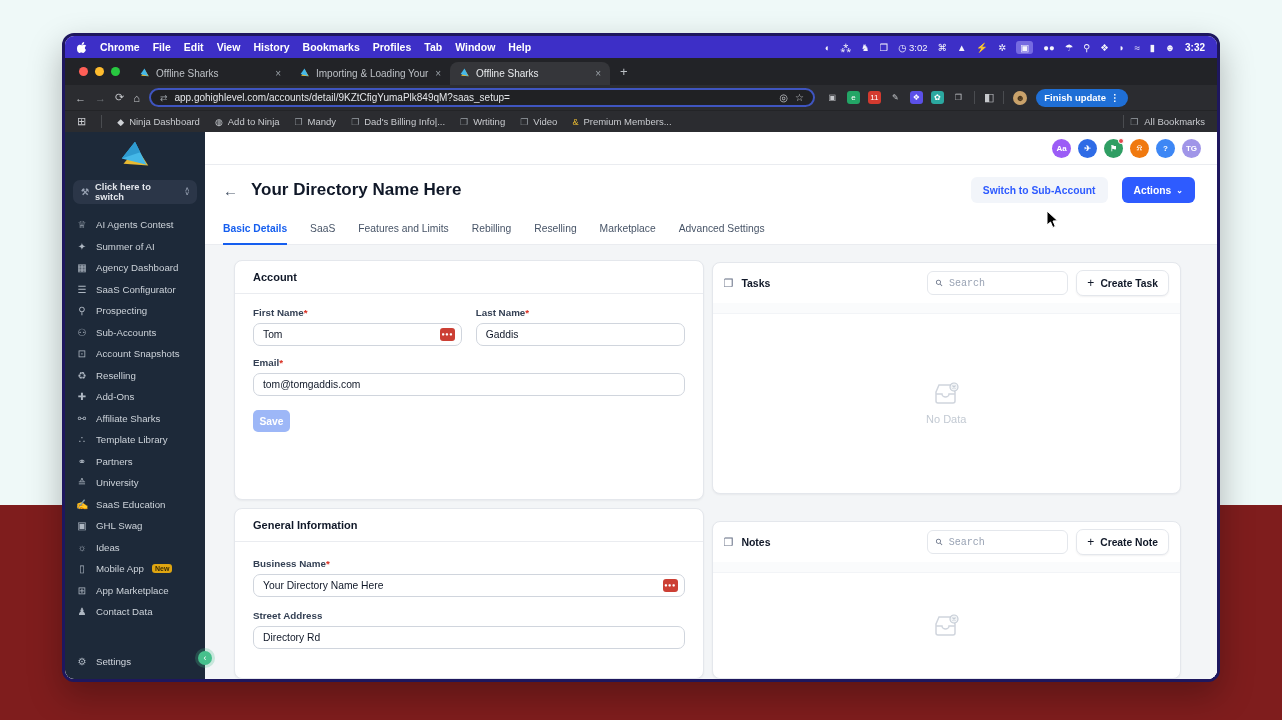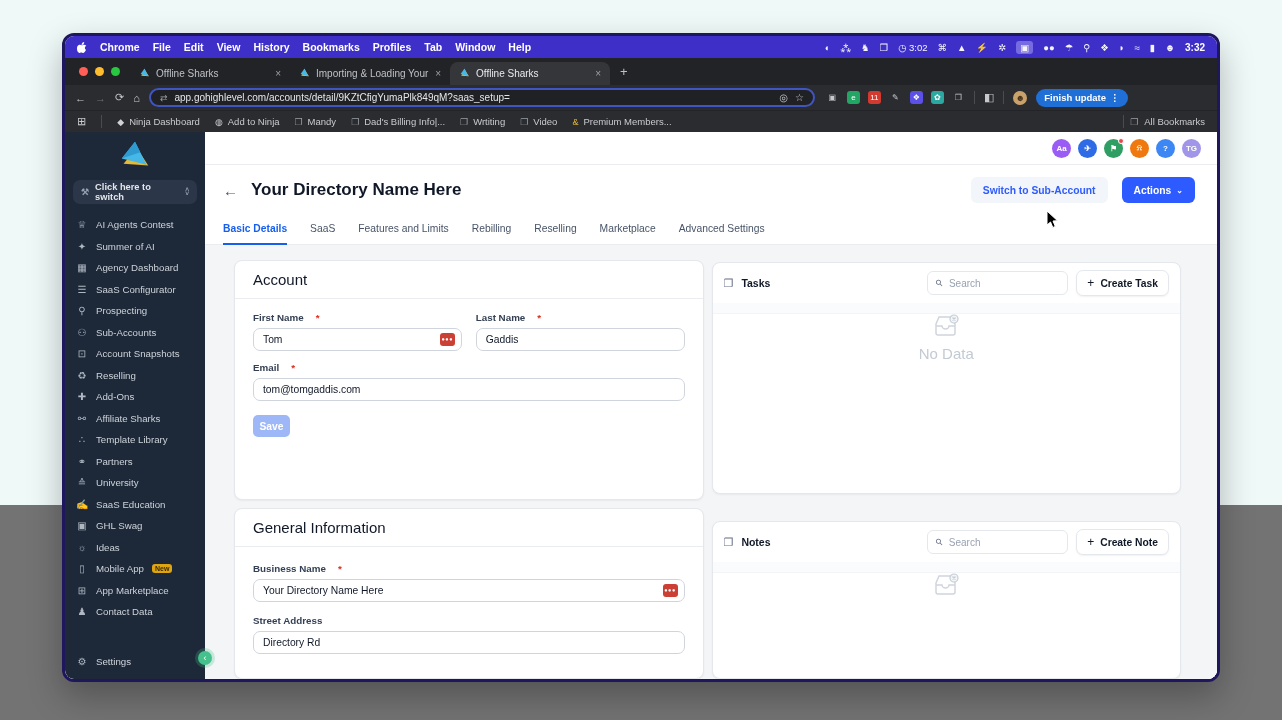--- a/index.html
+++ b/index.html
@@ -1,17 +1,17 @@
 <!DOCTYPE html>
 <html><head>
 <meta charset="utf-8">
 <style>
   *{margin:0;padding:0;box-sizing:border-box}
   body{font-family:"Liberation Sans",sans-serif;-webkit-font-smoothing:antialiased}
-  .stage{position:relative;width:1282px;height:720px;background:#737373;overflow:hidden}
+  .stage{position:relative;width:1282px;height:720px;background:#7f1d1d;overflow:hidden}
   .bgtop{position:absolute;top:0;left:0;right:0;height:505px;background:#EFF9F8}
   
   .win{position:absolute;left:62px;top:33px;width:1158px;height:649px;border-radius:12px;
        border:3px solid #1E175E;overflow:hidden;display:flex;flex-direction:column;
        box-shadow:0 14px 34px rgba(0,0,0,.28);background:#fff}
   
   .menubar{height:22px;background:#3D2FC7;display:flex;align-items:center;gap:13px;padding:0 12px;color:#fff;font-size:10.5px;flex:0 0 auto}
   .mb-menu{font-weight:700;white-space:nowrap}
   .mb-menu:first-of-type{font-weight:800}
   .mb-right{margin-left:auto;display:flex;align-items:center;gap:10px;font-size:9.5px}
@@ -72,46 +72,46 @@
   .headbtns{margin-left:auto;display:flex;gap:14px;align-items:center}
   .btn-light{height:26px;padding:0 12px;border-radius:6px;background:#F2F5FA;color:#2E5BFF;font-size:10.3px;font-weight:600;display:flex;align-items:center;white-space:nowrap}
   .btn-primary{height:26px;padding:0 12px;border-radius:6px;background:#2E5BFF;color:#fff;font-size:10.3px;font-weight:600;display:flex;align-items:center;gap:5px;white-space:nowrap}
   .btn-primary .chev{font-size:8px}
   .tabsrow{display:flex;gap:23px;padding-left:18px;border-bottom:1px solid #EAECF0;height:30px;align-items:flex-end;flex:0 0 auto}
   .ntab{padding-bottom:9px;font-size:10.3px;color:#475467;border-bottom:2px solid transparent;margin-bottom:-1px;white-space:nowrap}
   .ntab.active{color:#155EEF;border-color:#155EEF;font-weight:700}
   .content{flex:1;min-height:0;background:#F3F5F7;display:grid;grid-template-columns:1fr 1fr;gap:0 8px;padding:15px 36px 0 29px;overflow:hidden}
   .col{display:flex;flex-direction:column;min-height:0}
   .card{background:#fff;border:1px solid #E4E7EC;border-radius:8px;overflow:hidden;box-shadow:0 1px 2px rgba(16,24,40,.05);display:flex;flex-direction:column}
-  .card-h{padding:10px 18px;border-bottom:1px solid #EAECF0;font-size:15px;font-weight:400;color:#101828;flex:0 0 auto}
+  .card-h{padding:10px 18px;border-bottom:1px solid #EAECF0;font-size:11px;font-weight:700;color:#101828;flex:0 0 auto}
   .acc-card{height:240px}
   .card-b{padding:13px 18px 0}
   .two{display:grid;grid-template-columns:1fr 1fr;gap:14px}
   .field{margin-bottom:11px}
-  .flabel{font-size:9.8px;color:#344054;font-weight:600;margin-bottom:5px;display:flex;gap:12px}
+  .flabel{font-size:9.8px;color:#344054;font-weight:600;margin-bottom:5px;display:flex;gap:0}
   .req{color:#D92D20}
   .finput{position:relative}
   .txt{width:100%;height:23px;border:1px solid #D0D5DD;border-radius:7px;padding:0 9px;font-size:10.3px;color:#101828;background:#fff;font-family:inherit;outline:none}
   .gicon{position:absolute;right:7px;top:4.5px;width:15px;height:13px;background:#CC3F34;border-radius:3px;color:#fff;font-size:5.5px;letter-spacing:.5px;display:flex;align-items:center;justify-content:center}
   .saverow{display:flex;justify-content:flex-start;padding:3px 0 0}
   .save{width:37px;height:22px;background:#9DB7F7;color:#fff;border-radius:5px;font-size:10.3px;display:flex;align-items:center;justify-content:center;font-weight:600}
   .gen-card{flex:1;margin-top:8px;min-height:0}
   .t-card{height:232px;margin-top:2px}
   .n-card{flex:1;margin-top:27px;min-height:0}
   .card-h2{display:flex;align-items:center;gap:8px;padding:7px 11px;flex:0 0 auto}
   .dicon{color:#667085;font-size:11px}
   .ctitle{font-size:10.5px;font-weight:800;color:#101828}
   .searchbox{margin-left:auto;width:141px;height:24px;border:1px solid #E4E7EC;border-radius:6px;display:flex;align-items:center;gap:6px;padding:0 8px;background:#fff}
   .sg{transform:rotate(-45deg);font-size:9px;color:#667085}
-  .searchbox input{border:none;outline:none;width:100%;font-size:10px;color:#101828;font-family:Liberation Sans, sans-serif}
+  .searchbox input{border:none;outline:none;width:100%;font-size:10px;color:#101828;font-family:Liberation Mono, monospace}
   .searchbox input::placeholder{color:#98A2B3}
   .create-btn{height:26px;border:1px solid #E4E7EC;border-radius:7px;background:#fff;display:flex;align-items:center;gap:6px;padding:0 10px;font-size:10.3px;color:#101828;box-shadow:0 1px 2px rgba(16,24,40,.06);white-space:nowrap;font-weight:600}
   .plus{font-size:12px;font-weight:400}
   .strip{height:11px;background:#FAFBFC;border-bottom:1px solid #F2F4F7;flex:0 0 auto}
-  .emptywrap{flex:1;display:flex;flex-direction:column;align-items:center;justify-content:flex-start;gap:7px;color:#C3CAD3;font-size:15px}
+  .emptywrap{flex:1;display:flex;flex-direction:column;align-items:center;justify-content:center;gap:7px;color:#C3CAD3;font-size:11px}
   
   .cursor{position:absolute;left:1046px;top:210px;z-index:50}
 </style>
 </head>
 <body>
 
 <div class="stage">
   <div class="bgtop"></div>
 
   <div class="win">

